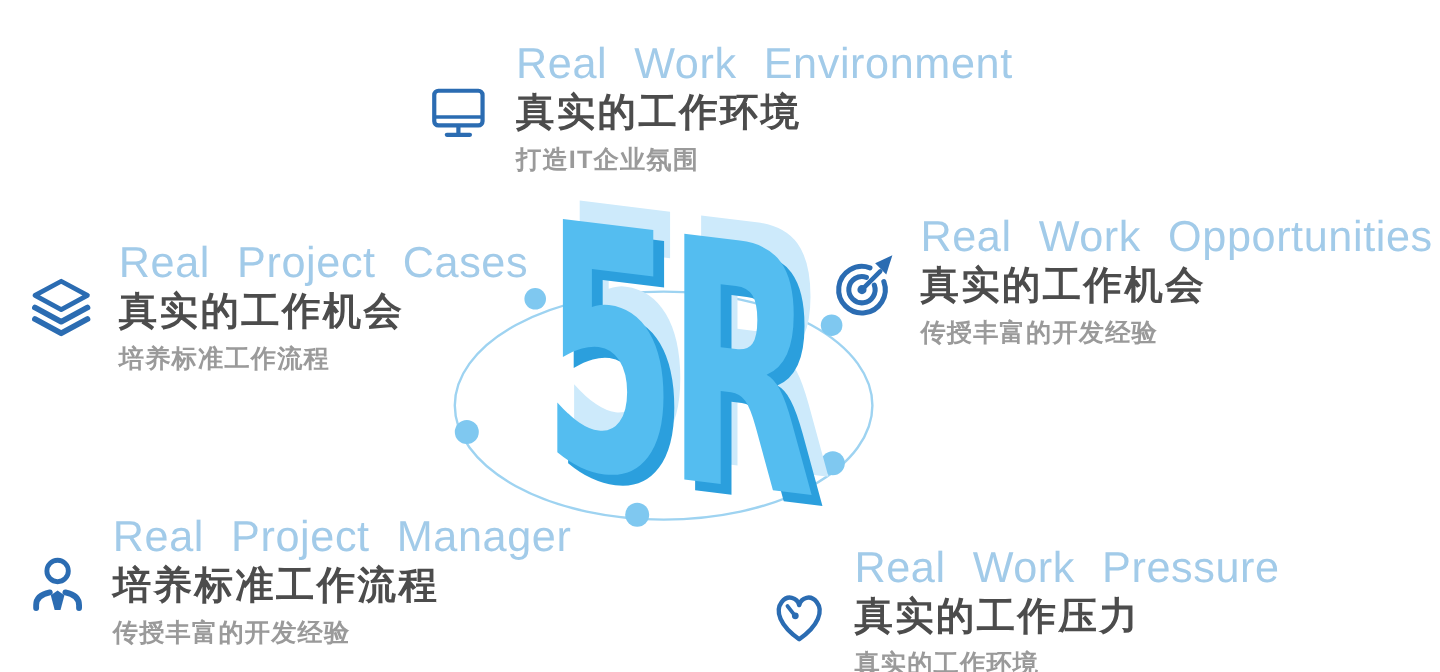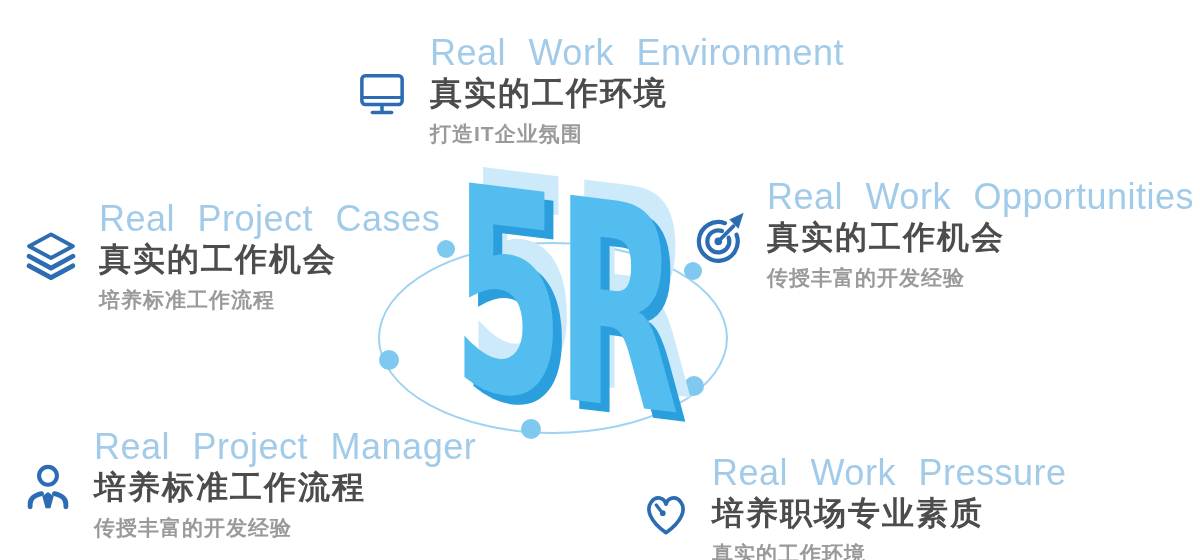--- a/index.html
+++ b/index.html
@@ -119,18 +119,18 @@
   <section class="block" style="left:640px;top:454px">
     <span class="icon" style="width:52px;height:52px">
       <svg viewBox="0 0 64 64" fill="none" stroke="currentColor">
         <path d="M32 55 C12 41 7 26 14 17 C20 9 30 12 32 20 C34 12 44 9 50 17 C57 26 52 41 32 55 Z" stroke-width="4.5" stroke-linejoin="round"></path>
         <circle cx="28" cy="31" r="3.5" fill="currentColor" stroke="none"></circle>
         <line x1="27" y1="30" x2="20" y2="21" stroke-width="4" stroke-linecap="round"></line>
       </svg>
     </span>
     <div class="texts">
       <div class="en">Real Work Pressure</div>
-      <div class="zh">培养职场专业素质</div>
+      <div class="zh">真实的工作压力</div>
       <div class="desc">真实的工作环境</div>
     </div>
   </section>
 
 </div>
 
 </body></html>

